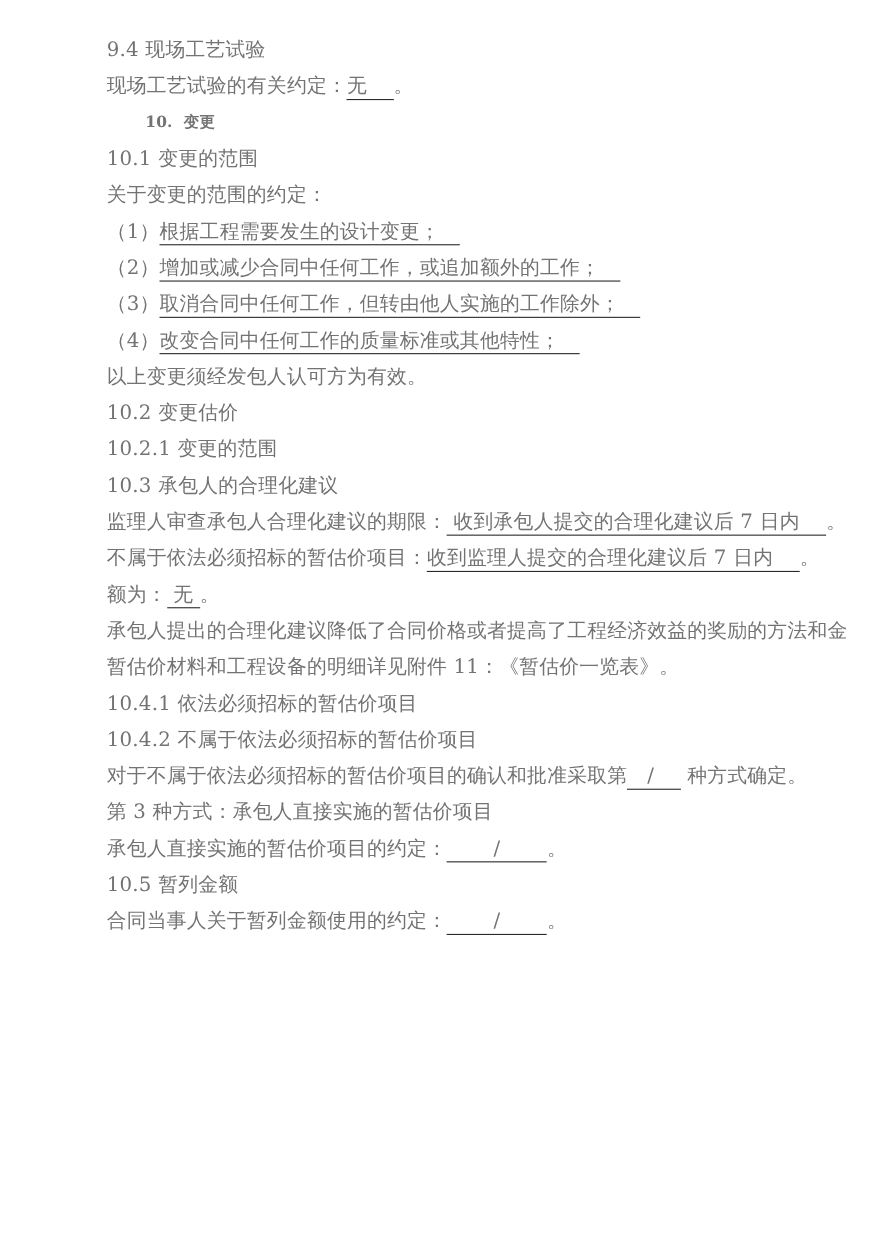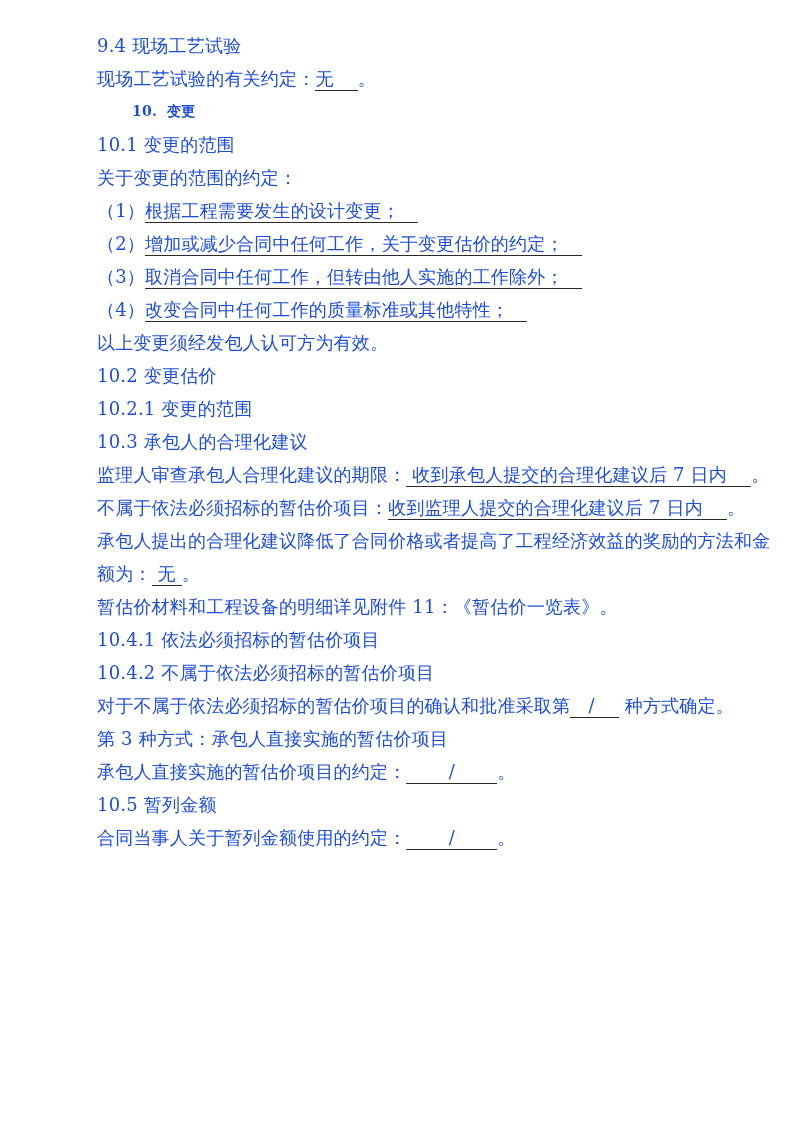--- a/index.html
+++ b/index.html
@@ -13,21 +13,21 @@
     height: 1122px;
     background: #ffffff;
     overflow: hidden;
     font-family: "DejaVu Serif", "Liberation Serif", serif;
   }
   .content {
     position: absolute;
     left: 97px;
     top: 29px;
     width: 680px;
-    color: #1d4ed8;
+    color: #737373;
     font-size: 18px;
     line-height: 33px;
     letter-spacing: 0.2px;
   }
   .line {
     white-space: pre;
     height: 33px;
   }
   .line.heading {
     font-weight: bold;
@@ -46,31 +46,31 @@
 <body>
 
 <div class="page">
   <div class="content" id="doc-content">
       <div class="line"><span class="seg">9.4 现场工艺试验</span></div>
       <div class="line"><span class="seg">现场工艺试验的有关约定：</span><span class="seg u">无　 </span><span class="seg">。</span></div>
       <div class="line heading"><span class="seg">10.  变更</span></div>
       <div class="line"><span class="seg">10.1 变更的范围</span></div>
       <div class="line"><span class="seg">关于变更的范围的约定：</span></div>
       <div class="line"><span class="seg">（1）</span><span class="seg u">根据工程需要发生的设计变更；　</span></div>
-      <div class="line"><span class="seg">（2）</span><span class="seg u">增加或减少合同中任何工作，关于变更估价的约定；　</span></div>
+      <div class="line"><span class="seg">（2）</span><span class="seg u">增加或减少合同中任何工作，或追加额外的工作；　</span></div>
       <div class="line"><span class="seg">（3）</span><span class="seg u">取消合同中任何工作，但转由他人实施的工作除外；　</span></div>
       <div class="line"><span class="seg">（4）</span><span class="seg u">改变合同中任何工作的质量标准或其他特性；　</span></div>
       <div class="line"><span class="seg">以上变更须经发包人认可方为有效。</span></div>
       <div class="line"><span class="seg">10.2 变更估价</span></div>
       <div class="line"><span class="seg">10.2.1 变更的范围</span></div>
       <div class="line"><span class="seg">10.3 承包人的合理化建议</span></div>
       <div class="line"><span class="seg">监理人审查承包人合理化建议的期限：</span><span class="seg u"> 收到承包人提交的合理化建议后 7 日内　 </span><span class="seg">。</span></div>
       <div class="line"><span class="seg">不属于依法必须招标的暂估价项目：</span><span class="seg u">收到监理人提交的合理化建议后 7 日内　 </span><span class="seg">。</span></div>
+      <div class="line"><span class="seg">额为：</span><span class="seg u"> 无 </span><span class="seg">。</span></div>
       <div class="line"><span class="seg">承包人提出的合理化建议降低了合同价格或者提高了工程经济效益的奖励的方法和金</span></div>
-      <div class="line"><span class="seg">额为：</span><span class="seg u"> 无 </span><span class="seg">。</span></div>
       <div class="line"><span class="seg">暂估价材料和工程设备的明细详见附件 11：《暂估价一览表》。</span></div>
       <div class="line"><span class="seg">10.4.1 依法必须招标的暂估价项目</span></div>
       <div class="line"><span class="seg">10.4.2 不属于依法必须招标的暂估价项目</span></div>
       <div class="line"><span class="seg">对于不属于依法必须招标的暂估价项目的确认和批准采取第</span><span class="seg u">　/　 </span><span class="seg"> 种方式确定。</span></div>
       <div class="line"><span class="seg">第 3 种方式：承包人直接实施的暂估价项目</span></div>
       <div class="line"><span class="seg">承包人直接实施的暂估价项目的约定：</span><span class="seg u">　　 /　　 </span><span class="seg">。</span></div>
       <div class="line"><span class="seg">10.5 暂列金额</span></div>
       <div class="line"><span class="seg">合同当事人关于暂列金额使用的约定：</span><span class="seg u">　　 /　　 </span><span class="seg">。</span></div>
     </div>
 </div>

